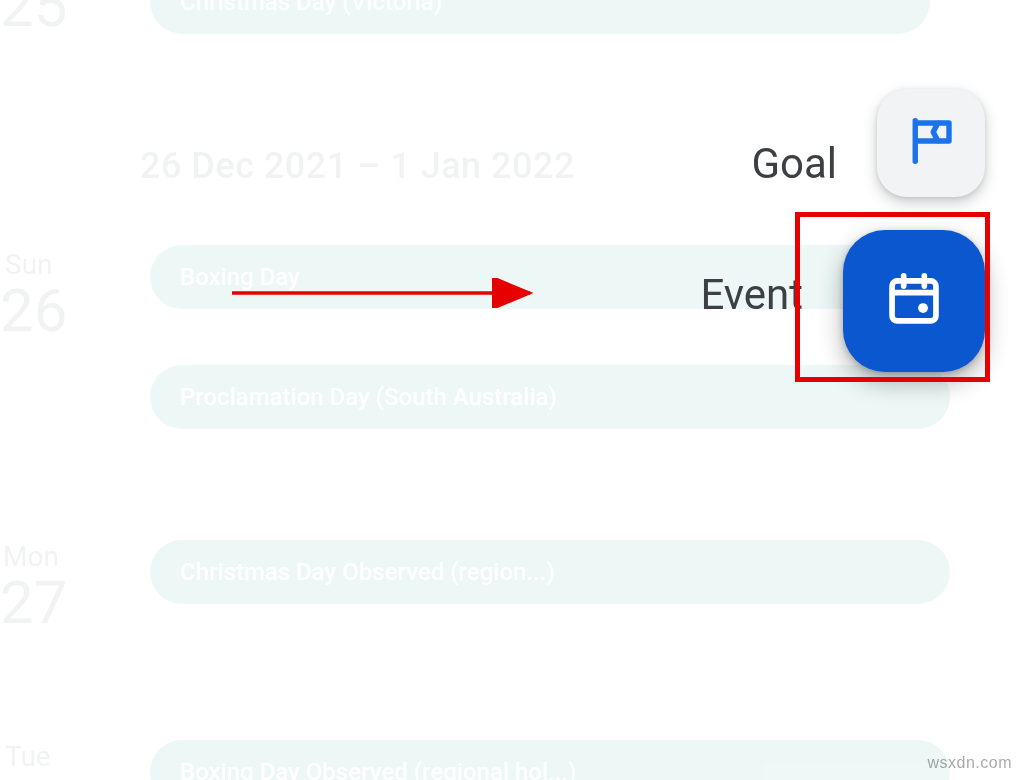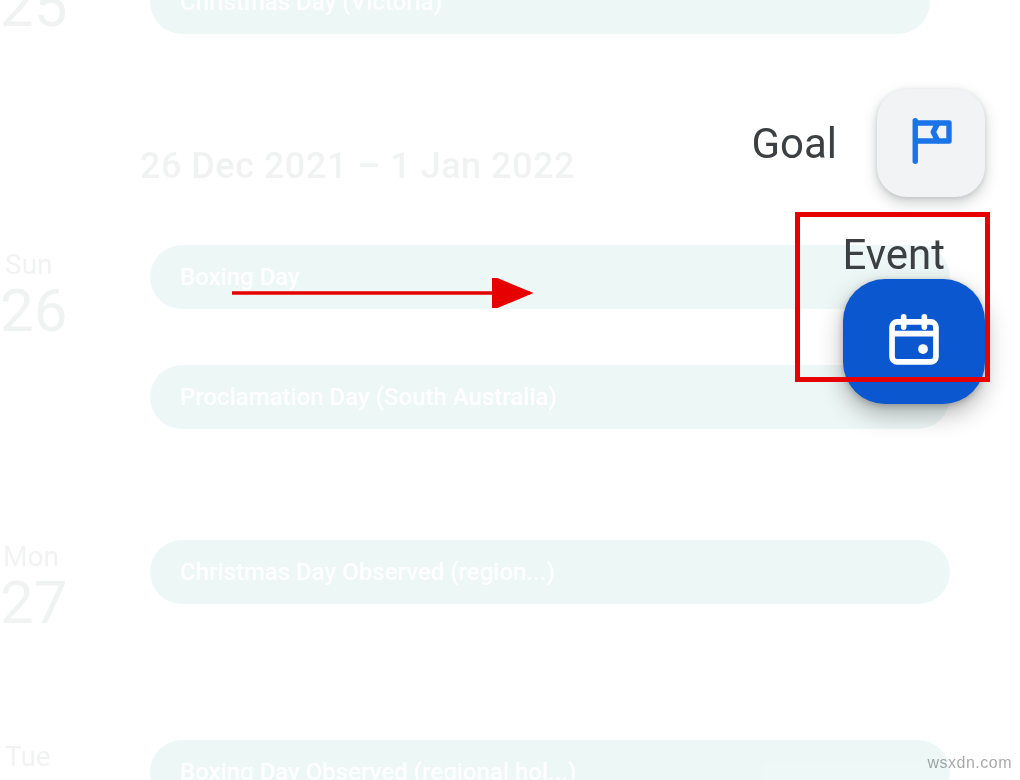--- a/index.html
+++ b/index.html
@@ -26,21 +26,21 @@
     }
     
     
     .fab-stack {
       position: absolute; right: 35px; top: 56px; display: flex; flex-direction: column; align-items: flex-end;
     }
     .fab-row {
       display: flex; align-items: center; justify-content: flex-end;
     }
     .fab-label {
-      font-size: 42px; color: #3c4043; margin-right: 40px; font-weight: 400;
+      font-size: 42px; color: #3c4043; margin-right: 40px; font-weight: 400; margin-top: 40px;
     }
     .fab-mini {
       width: 108px; height: 108px; border-radius: 30px; background: #f1f3f4;
       display: flex; align-items: center; justify-content: center;
       box-shadow: 0 6px 14px rgba(60,64,67,0.25), 0 1px 4px rgba(60,64,67,0.15);
     }
     .fab-main {
       width: 142px; height: 142px; border-radius: 42px; background: #0b57d0;
       display: flex; align-items: center; justify-content: center;
       box-shadow: 0 10px 24px rgba(0,0,0,0.3), 0 2px 6px rgba(0,0,0,0.2);
@@ -90,21 +90,21 @@
           <path d="M5 3v18" stroke="#1a73e8" stroke-width="2.4" stroke-linecap="round"></path>
           <path d="M5 4h10l-2 4 2 4H5" stroke="#1a73e8" stroke-width="2.4" stroke-linejoin="round" fill="none"></path>
           <path d="M15 4h5v8h-5" stroke="#1a73e8" stroke-width="2.4" stroke-linejoin="round" fill="none"></path>
         </svg>
       </span>
     </span>
   </div>
 
 
 
-  <div class="fab-row" style="height:174px; align-items:flex-end;flex-direction:column;">
+  <div class="fab-row" style="height:174px; align-items:flex-start;">
     <span class="fab-label">Event</span>
     <span class="fab-main">
       <span class="iconwrap">
         <svg width="62" height="62" viewBox="0 0 24 24" fill="none">
           <rect x="3.5" y="5" width="17" height="15.5" rx="2" stroke="#fff" stroke-width="2.2"></rect>
           <path d="M3.5 9.5h17" stroke="#fff" stroke-width="2.2"></path>
           <path d="M8 3v4M16 3v4" stroke="#fff" stroke-width="2.2" stroke-linecap="round"></path>
           <circle cx="15.5" cy="15.5" r="1.9" fill="#fff"></circle>
         </svg>
       </span>

